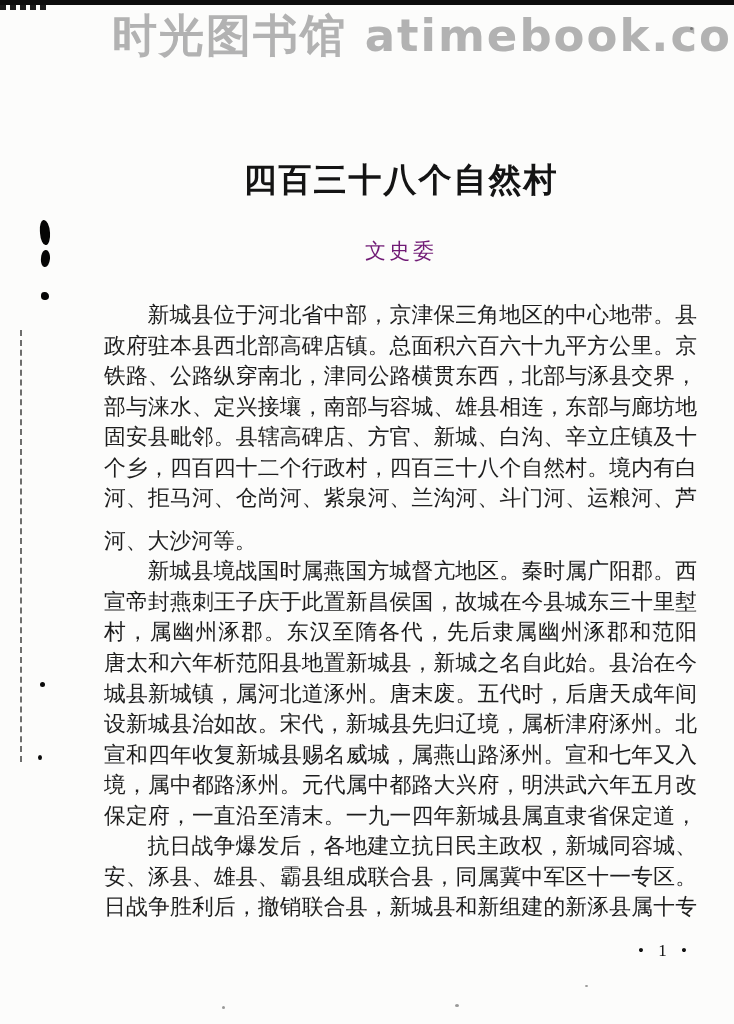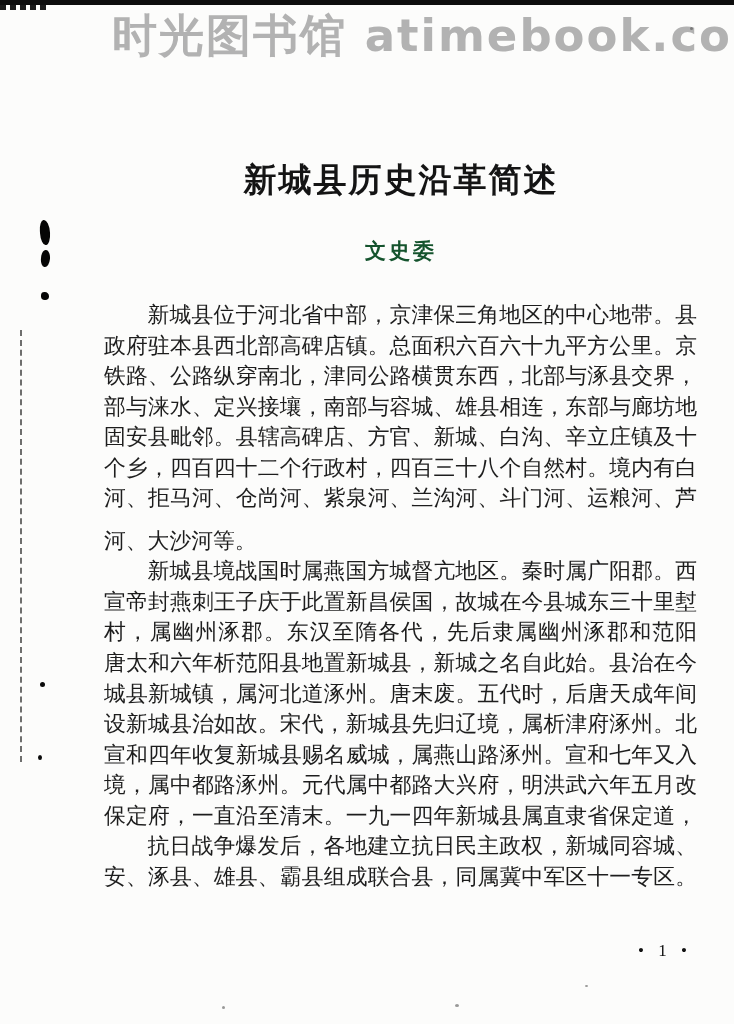--- a/index.html
+++ b/index.html
@@ -18,21 +18,21 @@
     position:absolute;top:6px;left:112px;white-space:nowrap;
     font-family:"DejaVu Sans","Liberation Sans",sans-serif;
     font-weight:bold;font-size:45px;letter-spacing:2px;color:#b2b2b2;
   }
   .title{
     position:absolute;top:158px;left:105px;width:592px;margin:0;
     text-align:center;font-size:33px;font-weight:bold;letter-spacing:2px;color:#141414;
   }
   .author{
     position:absolute;top:237px;left:105px;width:592px;
-    text-align:center;font-size:21px;font-weight:bold;letter-spacing:3px;color:#14532d;
+    text-align:center;font-size:21px;font-weight:normal;letter-spacing:3px;color:#701a75;
   }
   .body-text{
     position:absolute;top:300px;left:104px;width:593px;
     font-size:21.8px;color:#1d1d1d;
   }
   .line{height:30.55px;line-height:30.55px;text-align:justify;text-align-last:justify;overflow:hidden;}
   .line.no-fill{text-align-last:left;margin-top:12px;}
   .line.indent{text-indent:2em;}
   .page-number{
     position:absolute;top:941px;left:638px;
@@ -59,21 +59,21 @@
 </head>
 <body>
 
 <div class="page">
 
   <div class="scan-edge-top"></div>
   <div class="scan-edge-dashes"></div>
 
   <div class="watermark">时光图书馆 atimebook.com</div>
 
-  <h1 class="title">新城县历史沿革简述</h1>
+  <h1 class="title">四百三十八个自然村</h1>
 
   <div class="author">文史委</div>
 
   <div class="body-text" id="body-text">
       <div class="line indent">新城县位于河北省中部，京津保三角地区的中心地带。县人民</div>
       <div class="line">政府驻本县西北部高碑店镇。总面积六百六十九平方公里。京广</div>
       <div class="line">铁路、公路纵穿南北，津同公路横贯东西，北部与涿县交界，西</div>
       <div class="line">部与涞水、定兴接壤，南部与容城、雄县相连，东部与廊坊地区</div>
       <div class="line">固安县毗邻。县辖高碑店、方官、新城、白沟、辛立庄镇及十八</div>
       <div class="line">个乡，四百四十二个行政村，四百三十八个自然村。境内有白沟</div>
@@ -83,20 +83,21 @@
       <div class="line">宣帝封燕刺王子庆于此置新昌侯国，故城在今县城东三十里堼上</div>
       <div class="line">村，属幽州涿郡。东汉至隋各代，先后隶属幽州涿郡和范阳郡。</div>
       <div class="line">唐太和六年析范阳县地置新城县，新城之名自此始。县治在今新</div>
       <div class="line">城县新城镇，属河北道涿州。唐末废。五代时，后唐天成年间复</div>
       <div class="line">设新城县治如故。宋代，新城县先归辽境，属析津府涿州。北宋</div>
       <div class="line">宣和四年收复新城县赐名威城，属燕山路涿州。宣和七年又入金</div>
       <div class="line">境，属中都路涿州。元代属中都路大兴府，明洪武六年五月改属</div>
       <div class="line">保定府，一直沿至清末。一九一四年新城县属直隶省保定道，一</div>
       <div class="line indent">抗日战争爆发后，各地建立抗日民主政权，新城同容城、固</div>
       <div class="line">安、涿县、雄县、霸县组成联合县，同属冀中军区十一专区。抗</div>
+      <div class="line">日战争胜利后，撤销联合县，新城县和新组建的新涿县属十专</div>
     </div>
 
   <div class="page-number">• 1 •</div>
 
   <div class="ink-blob blob-a"></div>
   <div class="ink-blob blob-b"></div>
   <div class="ink-blob blob-c"></div>
   <div class="dash-line"></div>
   <div class="dot dot-a"></div>
   <div class="dot dot-b"></div>

